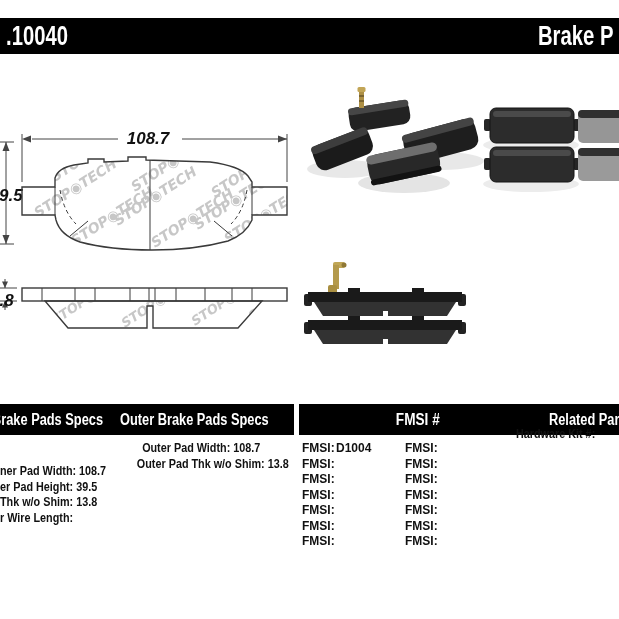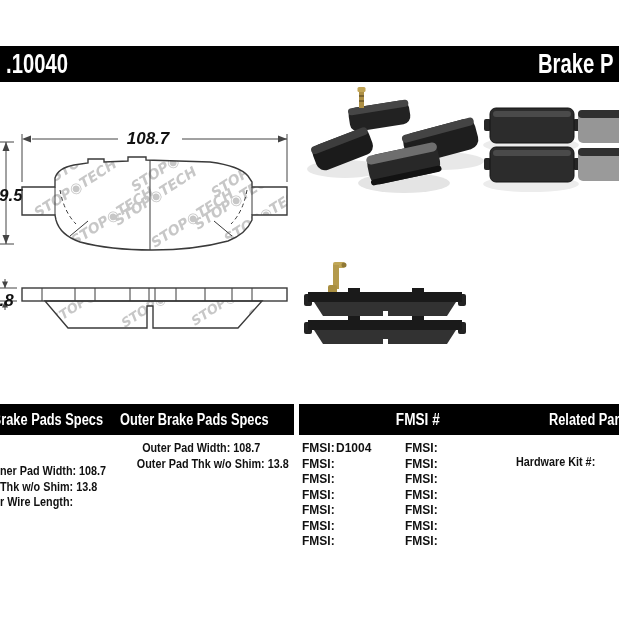--- a/index.html
+++ b/index.html
@@ -1,20 +1,20 @@
 <!DOCTYPE html>
 <html><head>
 <meta charset="utf-8">
 <style>
   html,body{margin:0;padding:0;background:#ffffff;}
   #sheet{position:relative;width:619px;height:619px;background:#fff;overflow:hidden;
          font-family:"Liberation Sans",sans-serif;color:#111;}
   .abs{position:absolute;}
   
-  .topbar{left:0;top:18px;width:619px;height:36px;background:#000;overflow:hidden;margin-top:28px;}
+  .topbar{left:0;top:18px;width:619px;height:36px;background:#000;overflow:hidden;}
   .pn{left:6px;top:0;line-height:36px;font-size:27px;font-weight:bold;color:#fff;
       transform:scaleX(.75);transform-origin:0 50%;white-space:nowrap;}
   .ttl{left:538px;top:0;line-height:36px;font-size:27px;font-weight:bold;color:#fff;
       transform:scaleX(.75);transform-origin:0 50%;white-space:nowrap;}
   
   .hseg{top:404px;height:31px;background:#000;color:#fff;overflow:visible;}
   .hspan{top:0;line-height:31px;font-size:16px;font-weight:bold;white-space:nowrap;
          transform:scaleX(.8);transform-origin:0 50%;}
   .hcenter{width:100%;text-align:center;line-height:31px;font-size:16px;font-weight:bold;}
   .hcenter span{display:inline-block;transform:scaleX(.85);}
@@ -198,20 +198,21 @@
   </div>
   <div class="abs hseg hcenter" style="left:299px;width:238px">
     <span>FMSI #</span>
   </div>
   <div class="abs hseg" style="left:513px;width:150px">
     <span class="abs hspan" style="left:36px">Related Par</span>
   </div>
 
   <div id="inner-rows" class="abs rows" style="left:0;top:464px;width:118px">
       <div class="row"><span class="sqz">ner Pad Width: 108.7</span></div>
+      <div class="row"><span class="sqz">er Pad Height: 39.5</span></div>
       <div class="row"><span class="sqz">Thk w/o Shim: 13.8</span></div>
       <div class="row"><span class="sqz">r Wire Length:</span></div>
     </div>
   <div id="outer-rows" class="abs rows" style="left:120px;top:441px;width:150px;text-align:center">
       <div class="row"><span class="sqzr">Outer Pad Width: 108.7</span></div>
       <div class="row"><span class="sqzr">Outer Pad Thk w/o Shim: 13.8</span></div>
     </div>
   <div id="fmsi-left" class="abs rows" style="left:302px;top:441px">
       <div class="row"><span class="fmsi-label">FMSI:</span><span>D1004</span></div>
       <div class="row"><span class="fmsi-label">FMSI:</span><span></span></div>
@@ -223,18 +224,18 @@
     </div>
   <div id="fmsi-right" class="abs rows" style="left:405px;top:441px">
       <div class="row"><span class="fmsi-label">FMSI:</span><span></span></div>
       <div class="row"><span class="fmsi-label">FMSI:</span><span></span></div>
       <div class="row"><span class="fmsi-label">FMSI:</span><span></span></div>
       <div class="row"><span class="fmsi-label">FMSI:</span><span></span></div>
       <div class="row"><span class="fmsi-label">FMSI:</span><span></span></div>
       <div class="row"><span class="fmsi-label">FMSI:</span><span></span></div>
       <div class="row"><span class="fmsi-label">FMSI:</span><span></span></div>
     </div>
-  <div id="related-rows" class="abs rows" style="left:516px;top:455px">
+  <div id="related-rows" class="abs rows" style="left:516px;top:427px">
       <div class="row"><span class="sqz">Hardware Kit #: </span></div>
     </div>
 
 
 </div>
 
 </body></html>

